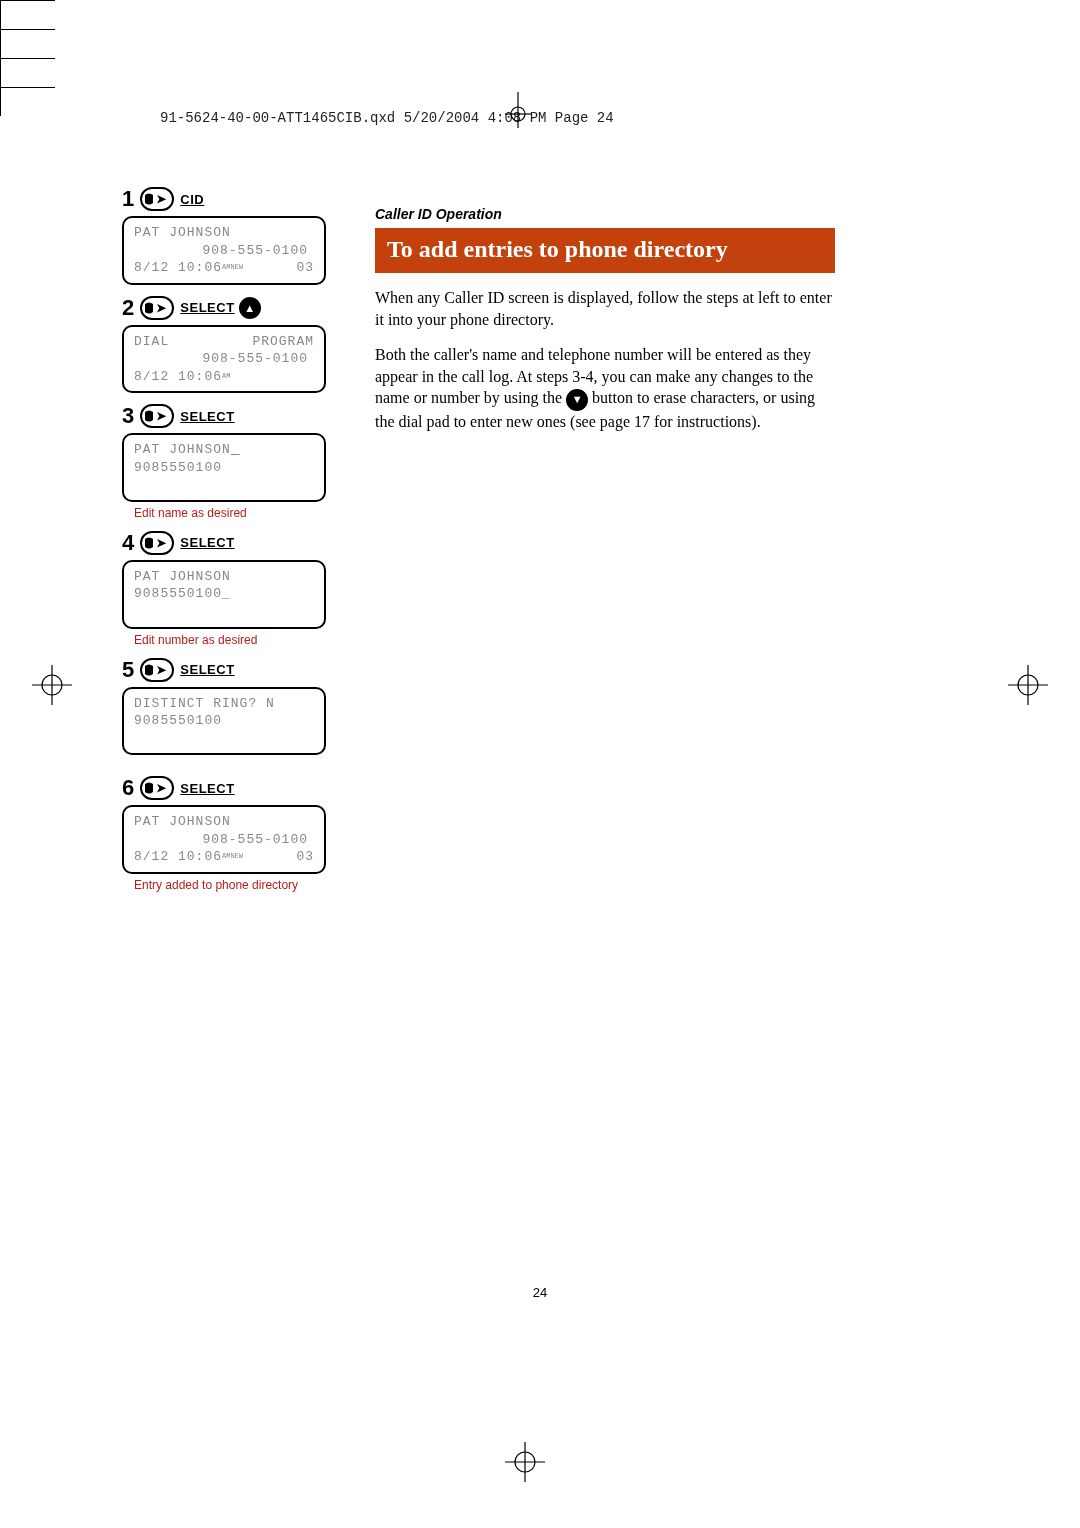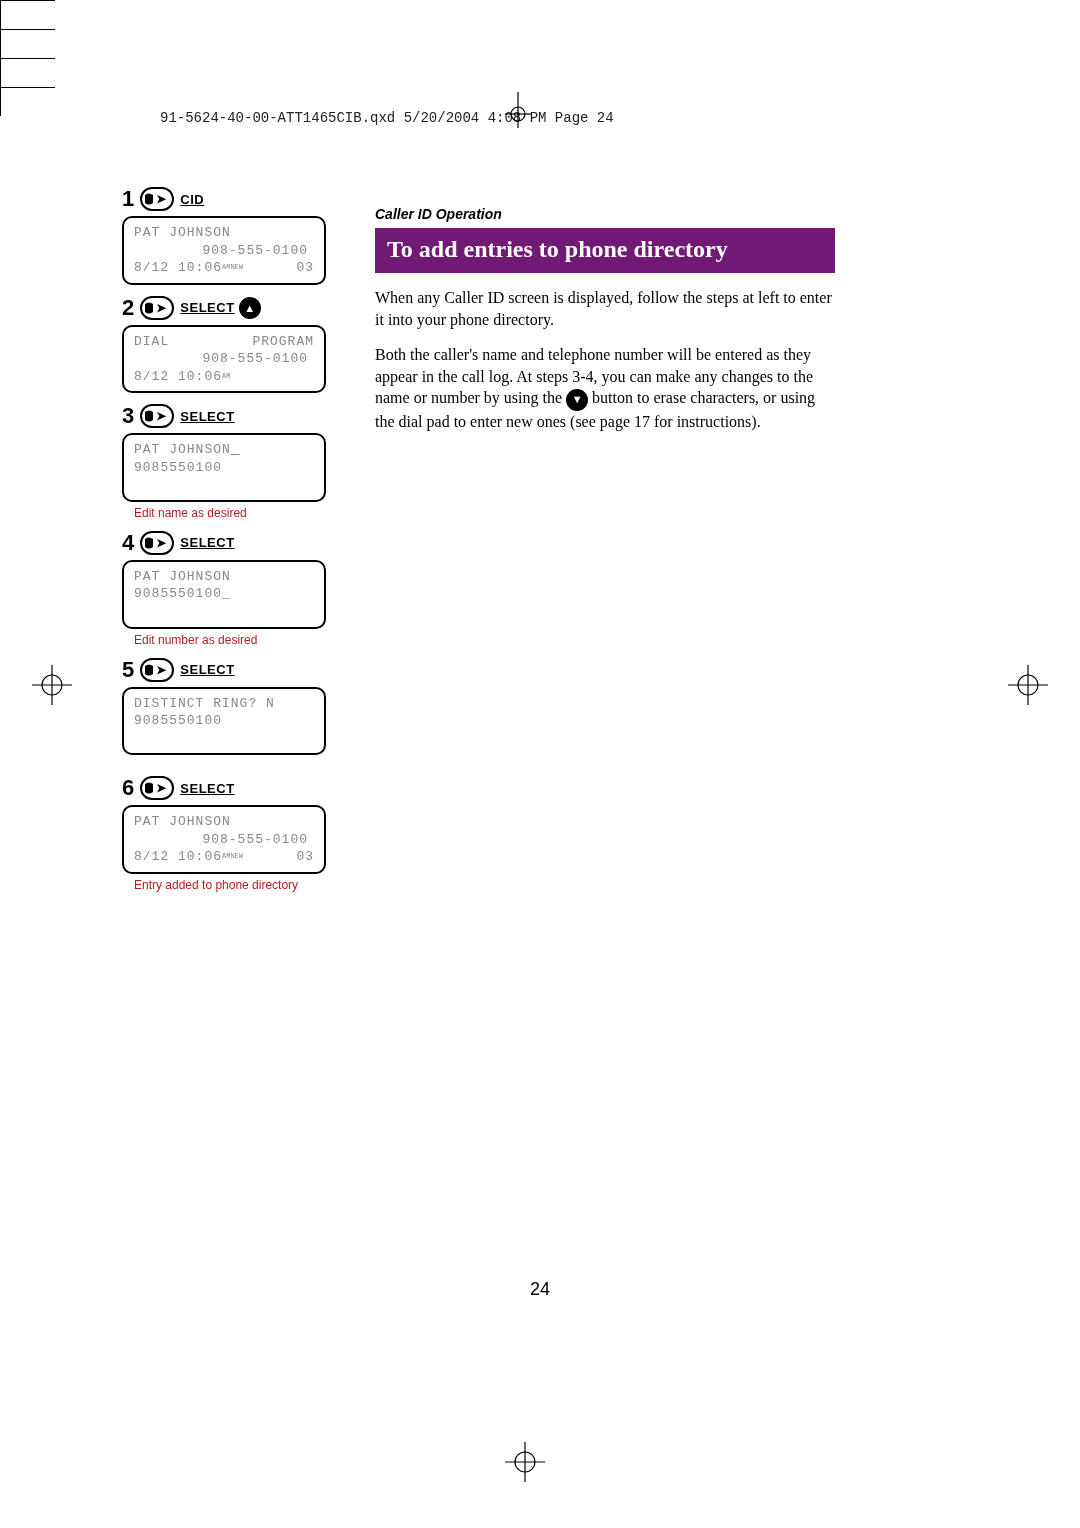--- a/index.html
+++ b/index.html
@@ -115,21 +115,21 @@
   }
   .section-label {
     font-family: Arial, Helvetica, sans-serif;
     font-size: 14px;
     font-style: italic;
     font-weight: bold;
     margin-bottom: 6px;
     margin-top: 20px;
   }
   .title-bar {
-    background: #701a75;
+    background: #c2410c;
     color: #fff;
     font-family: Georgia, serif;
     font-weight: bold;
     font-size: 24px;
     padding: 8px 12px 10px 12px;
     margin-bottom: 14px;
   }
   .body-text {
     font-family: Georgia, serif;
     font-size: 16px;
@@ -148,21 +148,21 @@
     color:#fff;
     font-size:11px;
     vertical-align:middle;
   }
   .page-number {
     position:absolute;
     bottom: 130px;
     left: 50%;
     transform: translateX(-50%);
     font-family: Arial, Helvetica, sans-serif;
-    font-size: 18px;
+    font-size: 13px;
   }
   .crop-tl1 { left:0; top:43px; width:55px; height:1px; background:#000;}
   .crop-tl2 { left:70px; top:0; width:1px; height:28px; background:#000;}
   .crop-tr1 { right:0; top:43px; width:55px; height:1px; background:#000;}
   .crop-tr2 { right:70px; top:0; width:1px; height:28px; background:#000;}
   .crop-bl1 { left:0; bottom:43px; width:55px; height:1px; background:#000;}
   .crop-bl2 { left:70px; bottom:0; width:1px; height:28px; background:#000;}
   .crop-br1 { right:0; bottom:43px; width:55px; height:1px; background:#000;}
   .crop-br2 { right:70px; bottom:0; width:1px; height:28px; background:#000;}
   .side-reg-left {

